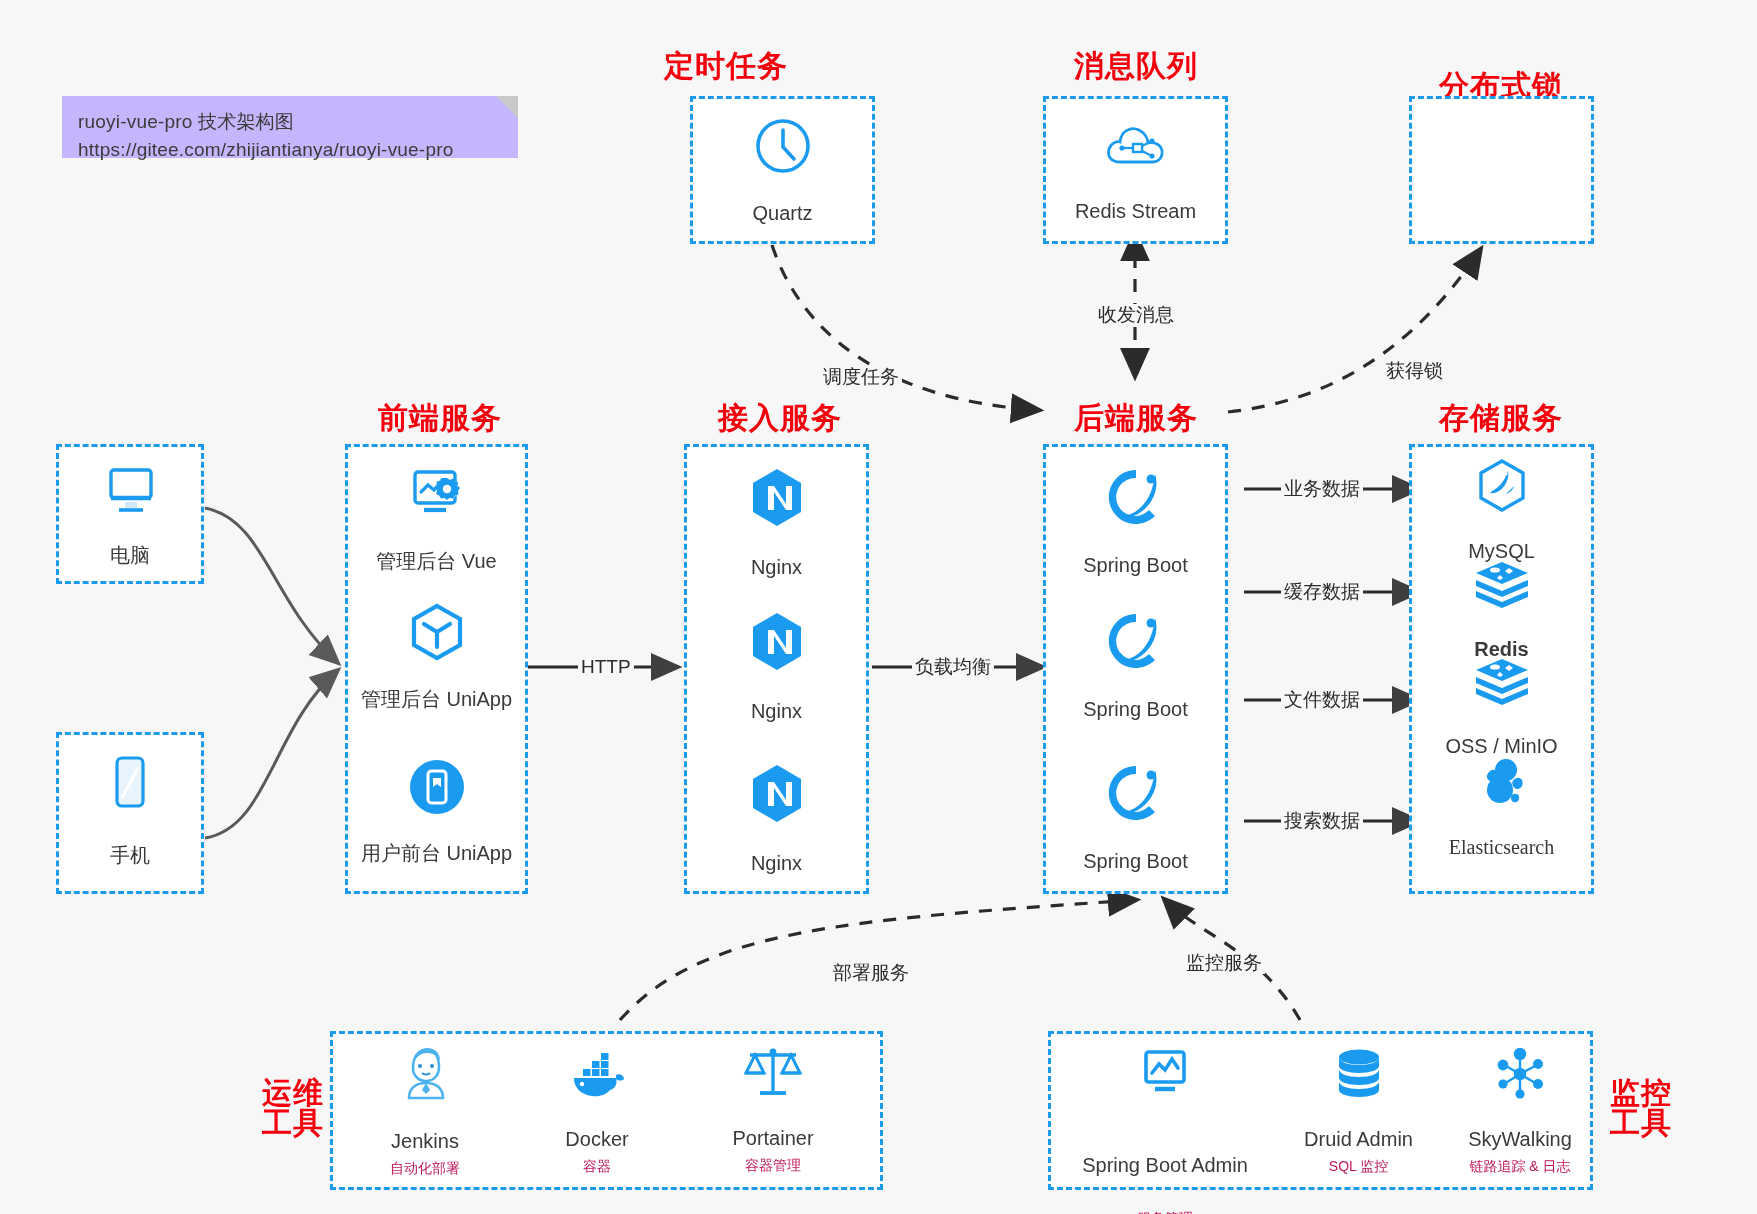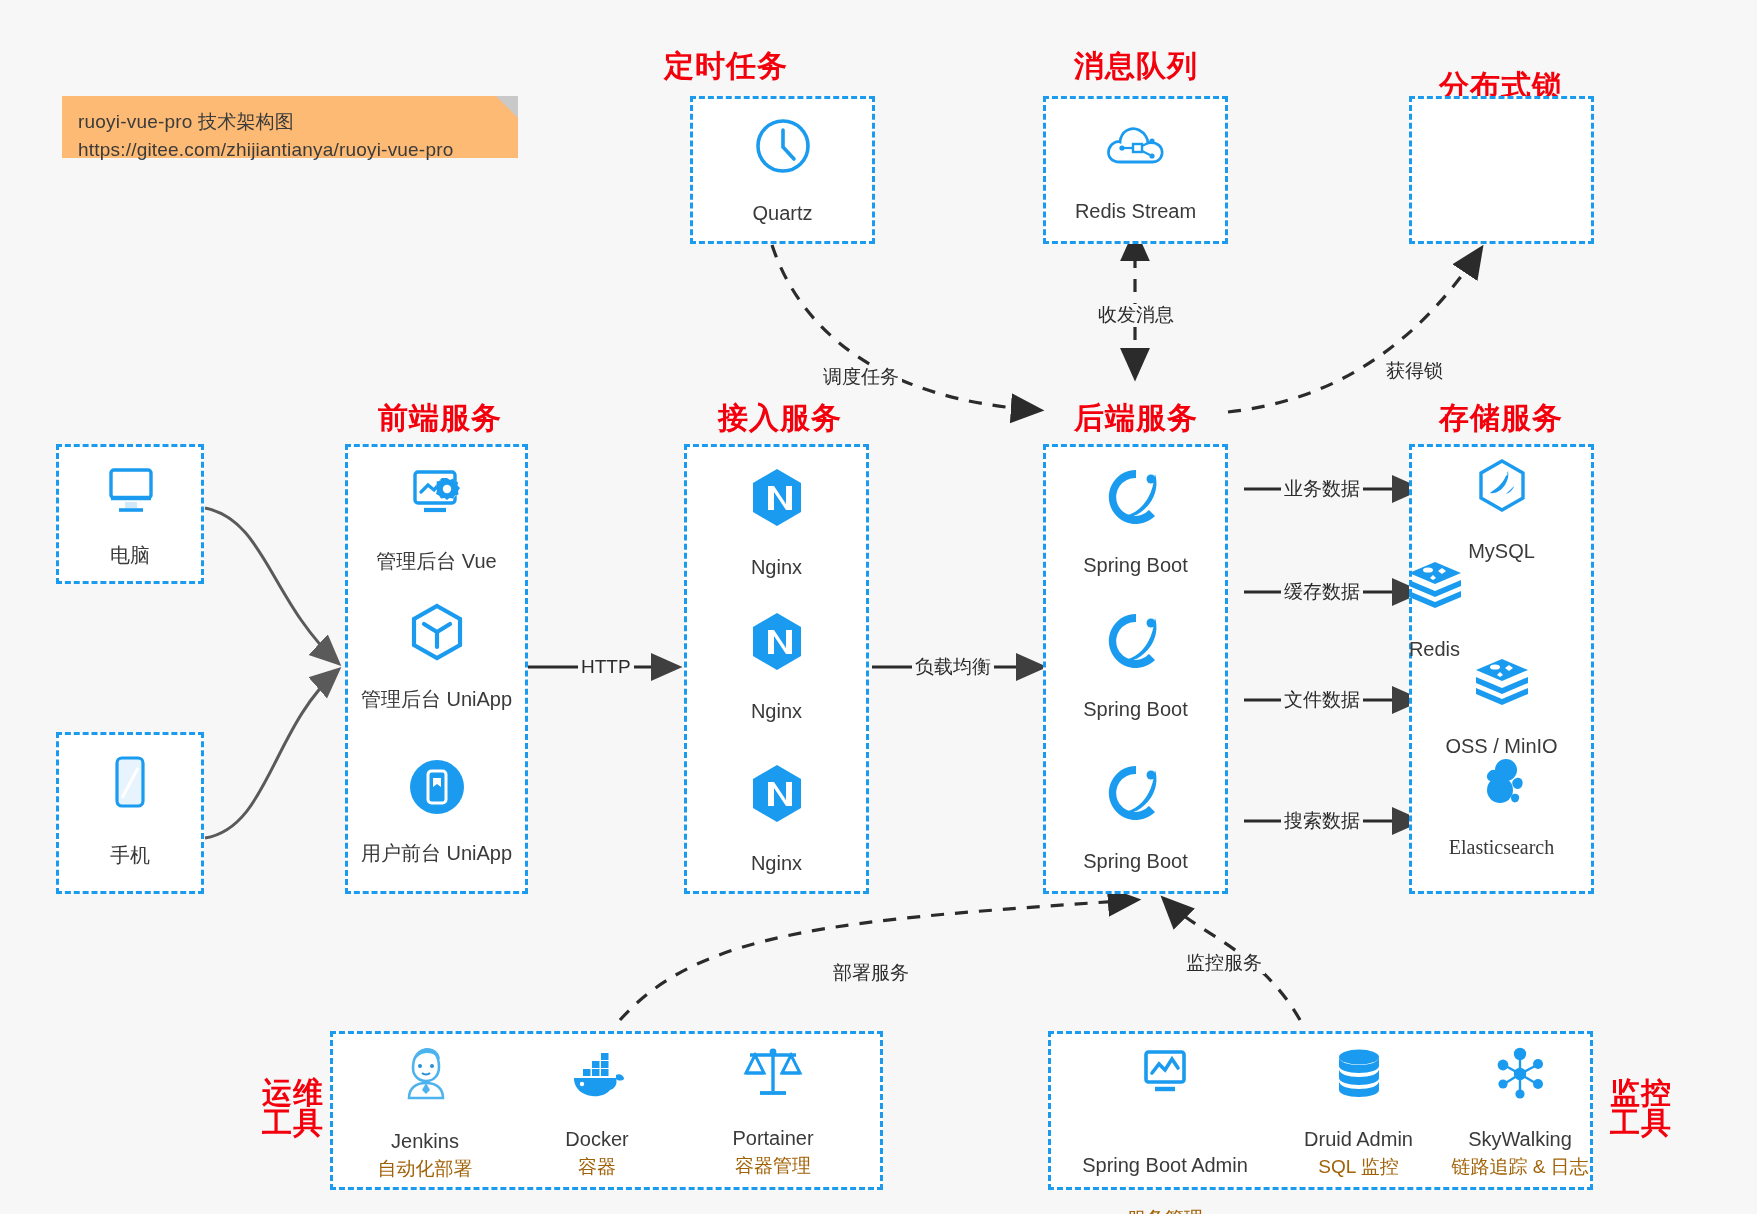--- a/index.html
+++ b/index.html
@@ -20,21 +20,21 @@
     background: #f7f7f7;
   }
 
   
   .note {
     position: absolute;
     left: 62px;
     top: 96px;
     width: 456px;
     height: 62px;
-    background: #fdba74;
+    background: #c4b5fd;
     box-sizing: border-box;
     padding: 12px 16px 0 16px;
     font-size: 19px;
     line-height: 28px;
     color: #3b3b3b;
     letter-spacing: .2px;
   }
   .note-fold {
     position: absolute;
     right: 0; top: 0;
@@ -77,22 +77,22 @@
     text-align: center;
   }
   .node .cap {
     font-size: 20px;
     color: #3a3a3a;
     line-height: 27px;
     white-space: nowrap;
     margin-top: 24px;
   }
   .node .cap2 {
-    font-size: 19px;
-    color: #a16207;
+    font-size: 14px;
+    color: #be185d;
     line-height: 27px;
     white-space: nowrap;
   }
   .ico { display:block; }
 
   
   .elabel {
     position: absolute;
     font-size: 19px;
     color: #2b2b2b;
@@ -302,21 +302,21 @@
   <div class="node" style="left:1409px; top:458px; width:185px;">
     <svg class="ico" width="58" height="56" viewBox="0 0 58 56">
       <path d="M29,3 L50,15 L50,40 L29,52 L8,40 L8,15 Z" fill="none" stroke="#1a9bf0" stroke-width="3.4"></path>
       <path d="M17,35 C22,36 28,33 32,27 C35,22 36,17 35,13 C33,18 31,23 27,27 C23,31 19,33 17,35 Z" fill="#1a9bf0"></path>
       <path d="M33,36 C36,35 40,32 41,28 C39,30 36,33 33,36 Z" fill="#1a9bf0"></path>
       <circle cx="33" cy="16" r="1.6" fill="#ffffff"></circle>
     </svg>
     <div class="cap">MySQL</div>
   </div>
 
-  <div class="node" style="left:1342px; top:558px; width:185px;">
+  <div class="node" style="left:1409px; top:558px; width:185px;font-weight:bold;">
     <svg class="ico" width="62" height="54" viewBox="0 0 62 54">
       <path d="M31,4 L57,15 L31,26 L5,15 Z" fill="#1a9bf0"></path>
       <path d="M5,22 L31,33 L57,22 L57,28 L31,39 L5,28 Z" fill="#1a9bf0"></path>
       <path d="M5,33 L31,44 L57,33 L57,39 L31,50 L5,39 Z" fill="#1a9bf0"></path>
       <ellipse cx="24" cy="12" rx="5" ry="2.6" fill="#ffffff"></ellipse>
       <path d="M38,10 L42,13 L38,16 L34,13 Z" fill="#ffffff"></path>
       <path d="M29,17 L32,20 L29,22 L26,20 Z" fill="#ffffff"></path>
     </svg>
     <div class="cap">Redis</div>
   </div>

